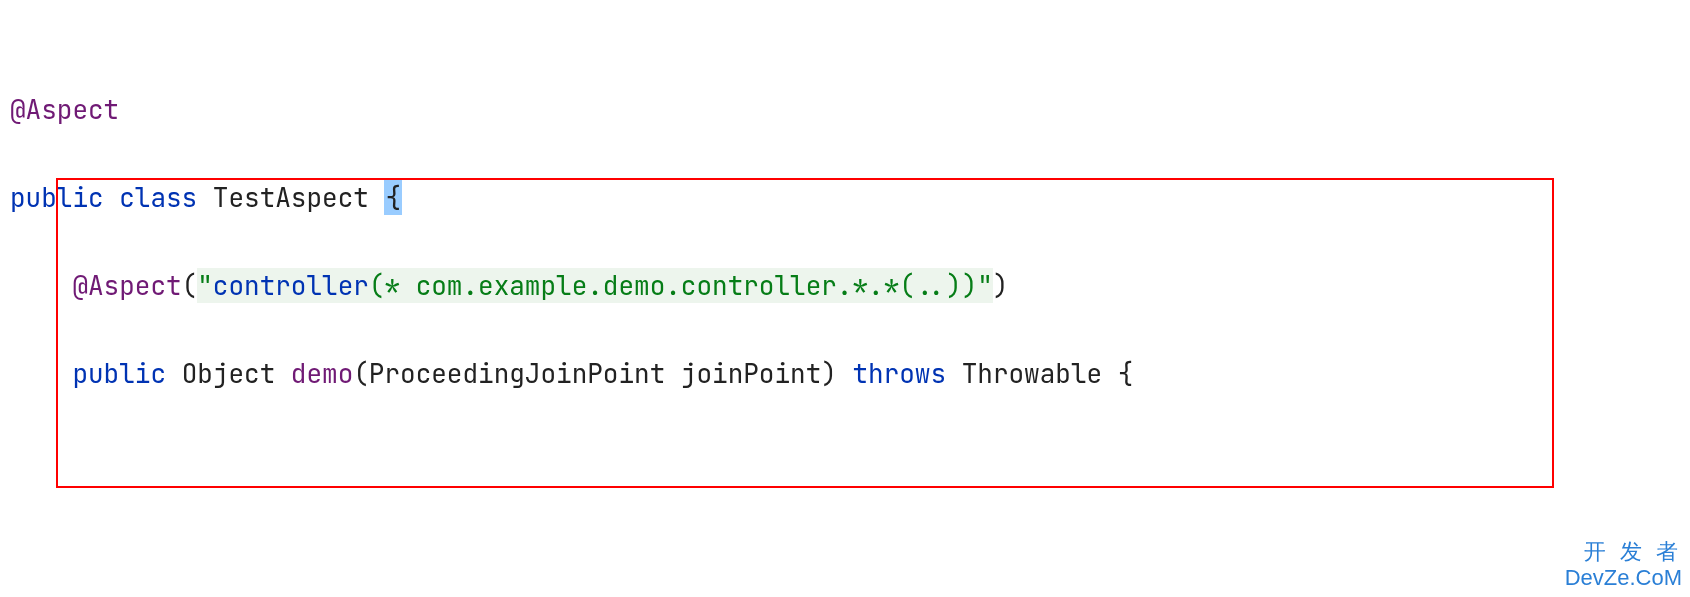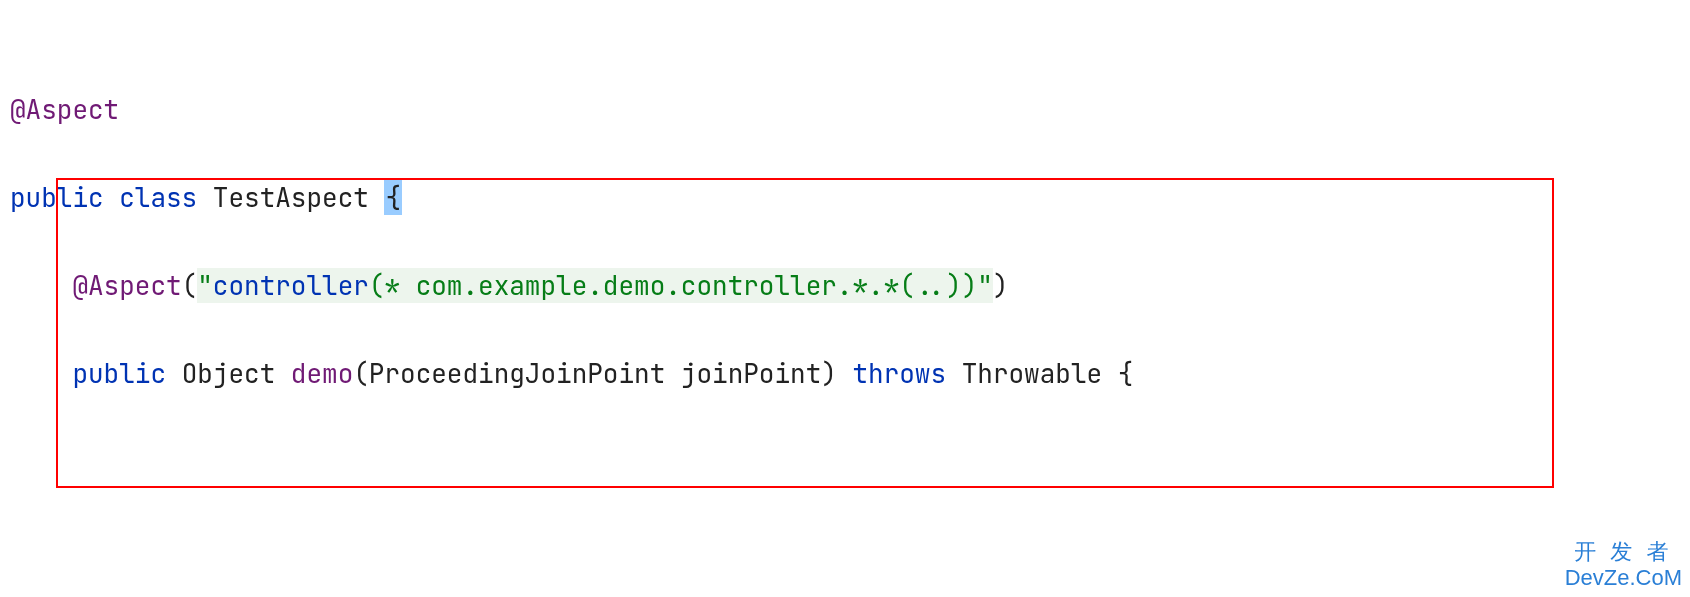--- a/index.html
+++ b/index.html
@@ -32,21 +32,21 @@
   }
   .watermark {
     position: absolute;
     right: 8px;
     bottom: 6px;
     color: #2a7fd6;
     font-family: "Microsoft YaHei", Arial, sans-serif;
     font-size: 22px;
     line-height: 26px;
     letter-spacing: 4px;
-    text-align: center;
+    text-align: right;
   }
   .watermark .sub {
     display: block;
     font-family: Arial, sans-serif;
     letter-spacing: 0;
     font-size: 22px;
   }
 </style>
 </head>
 <body>

